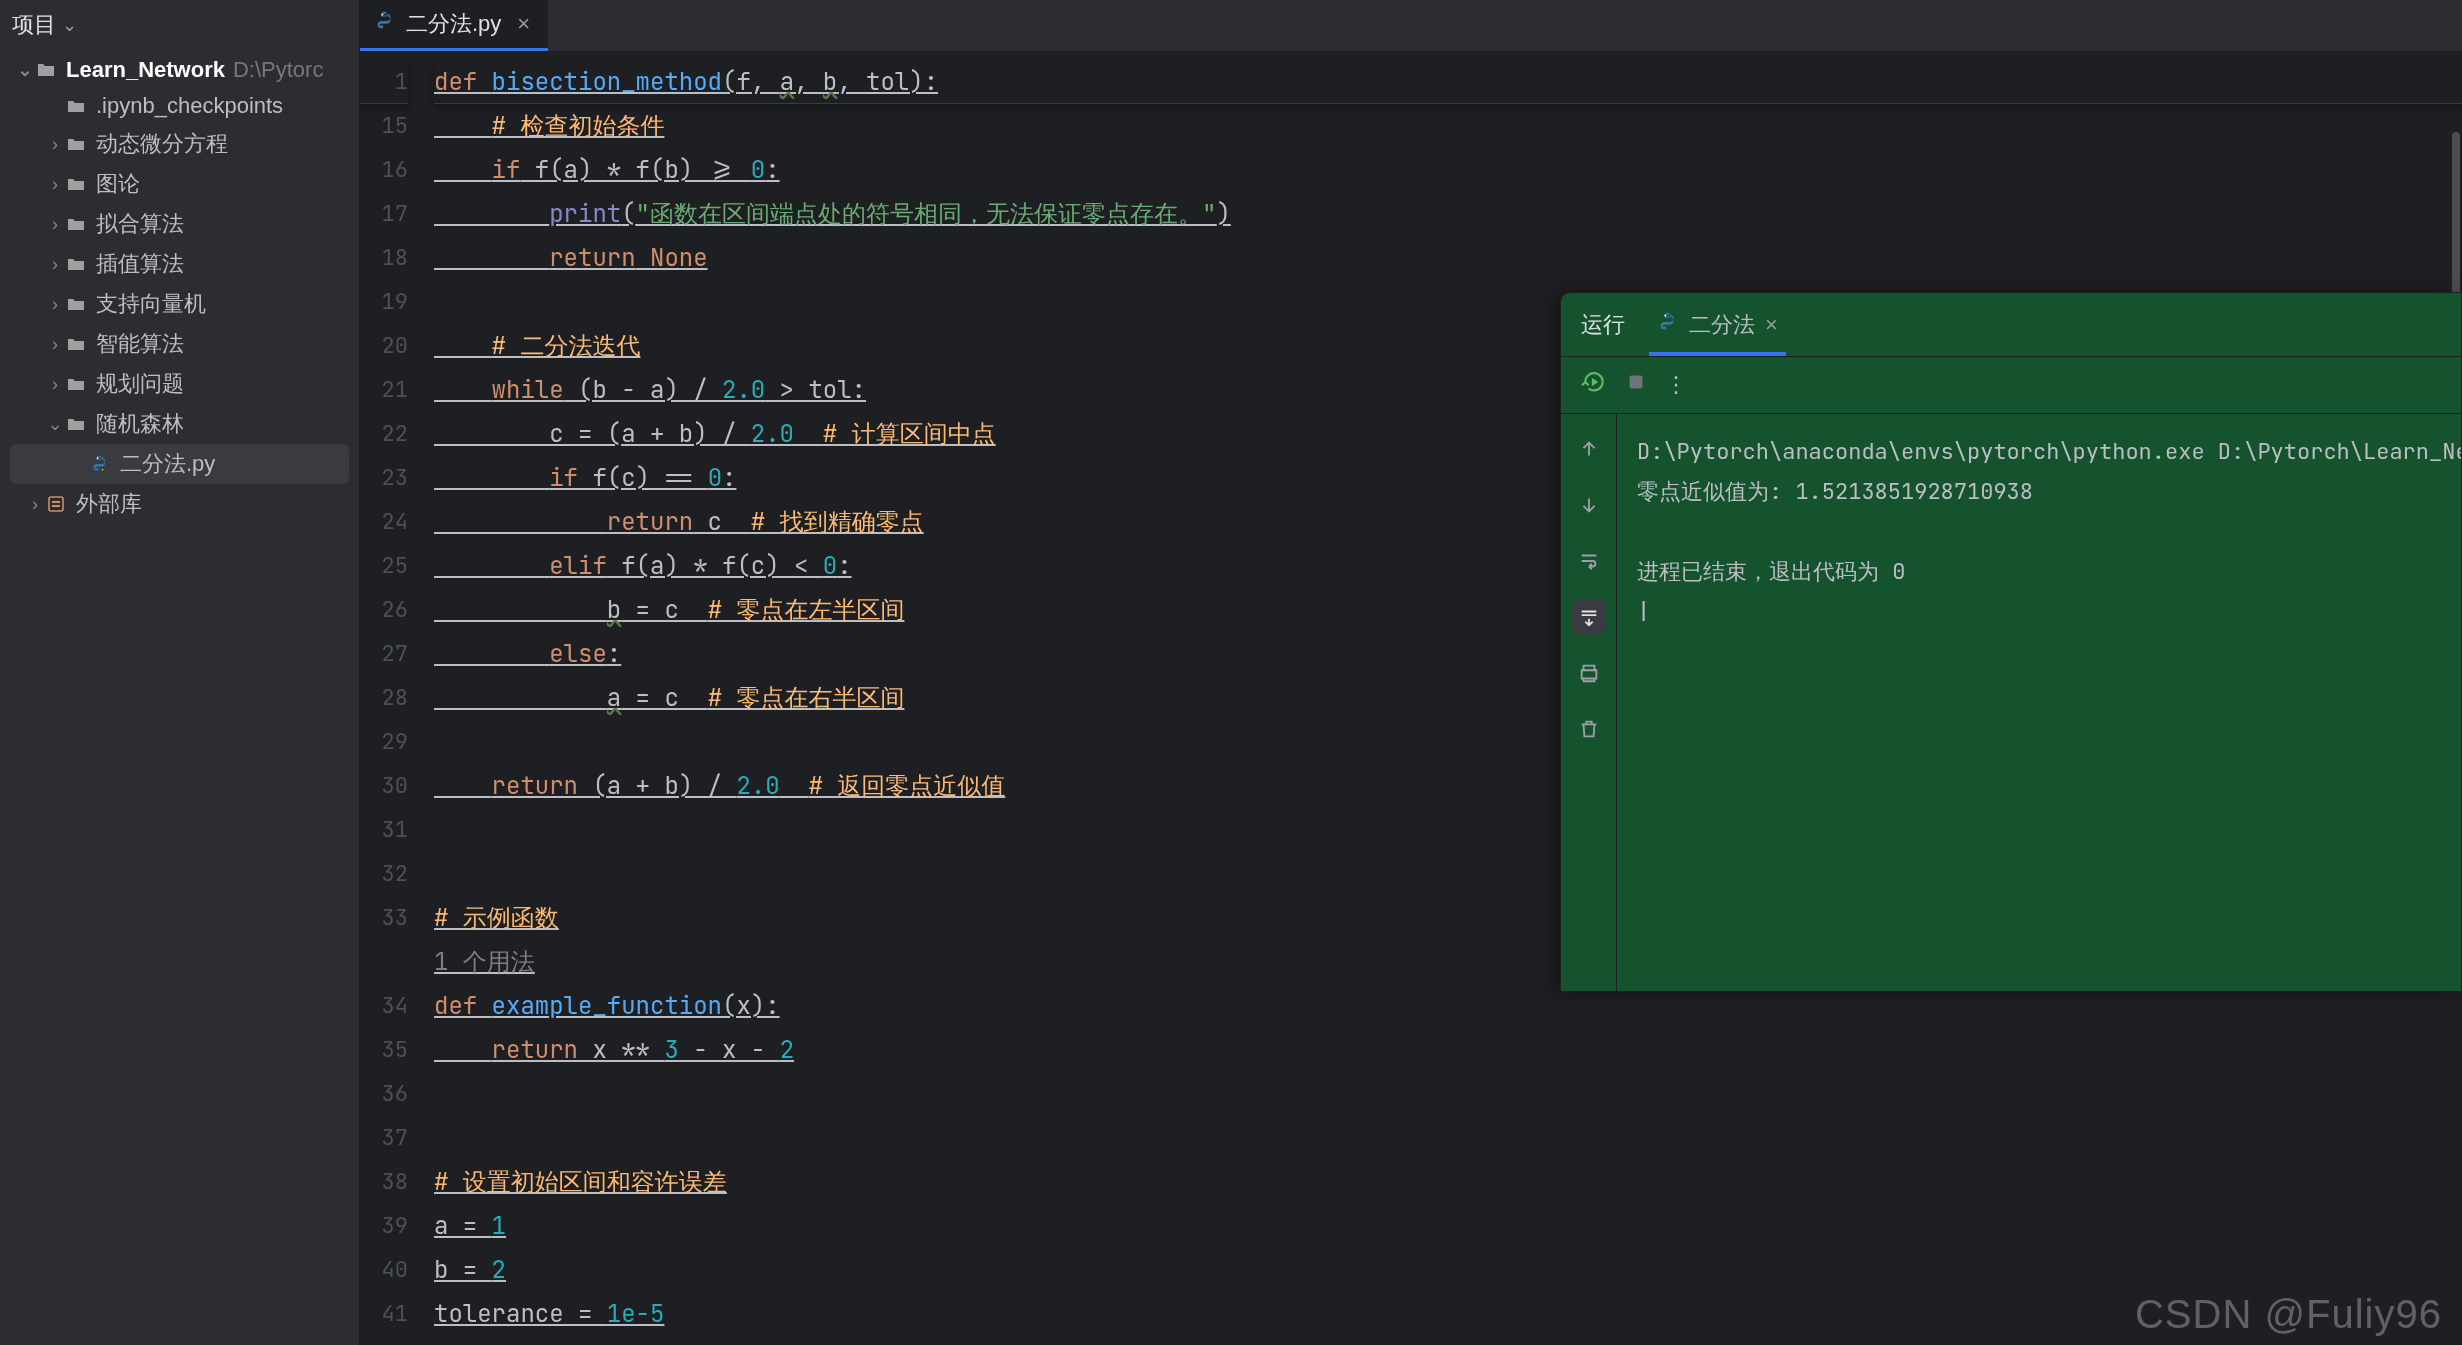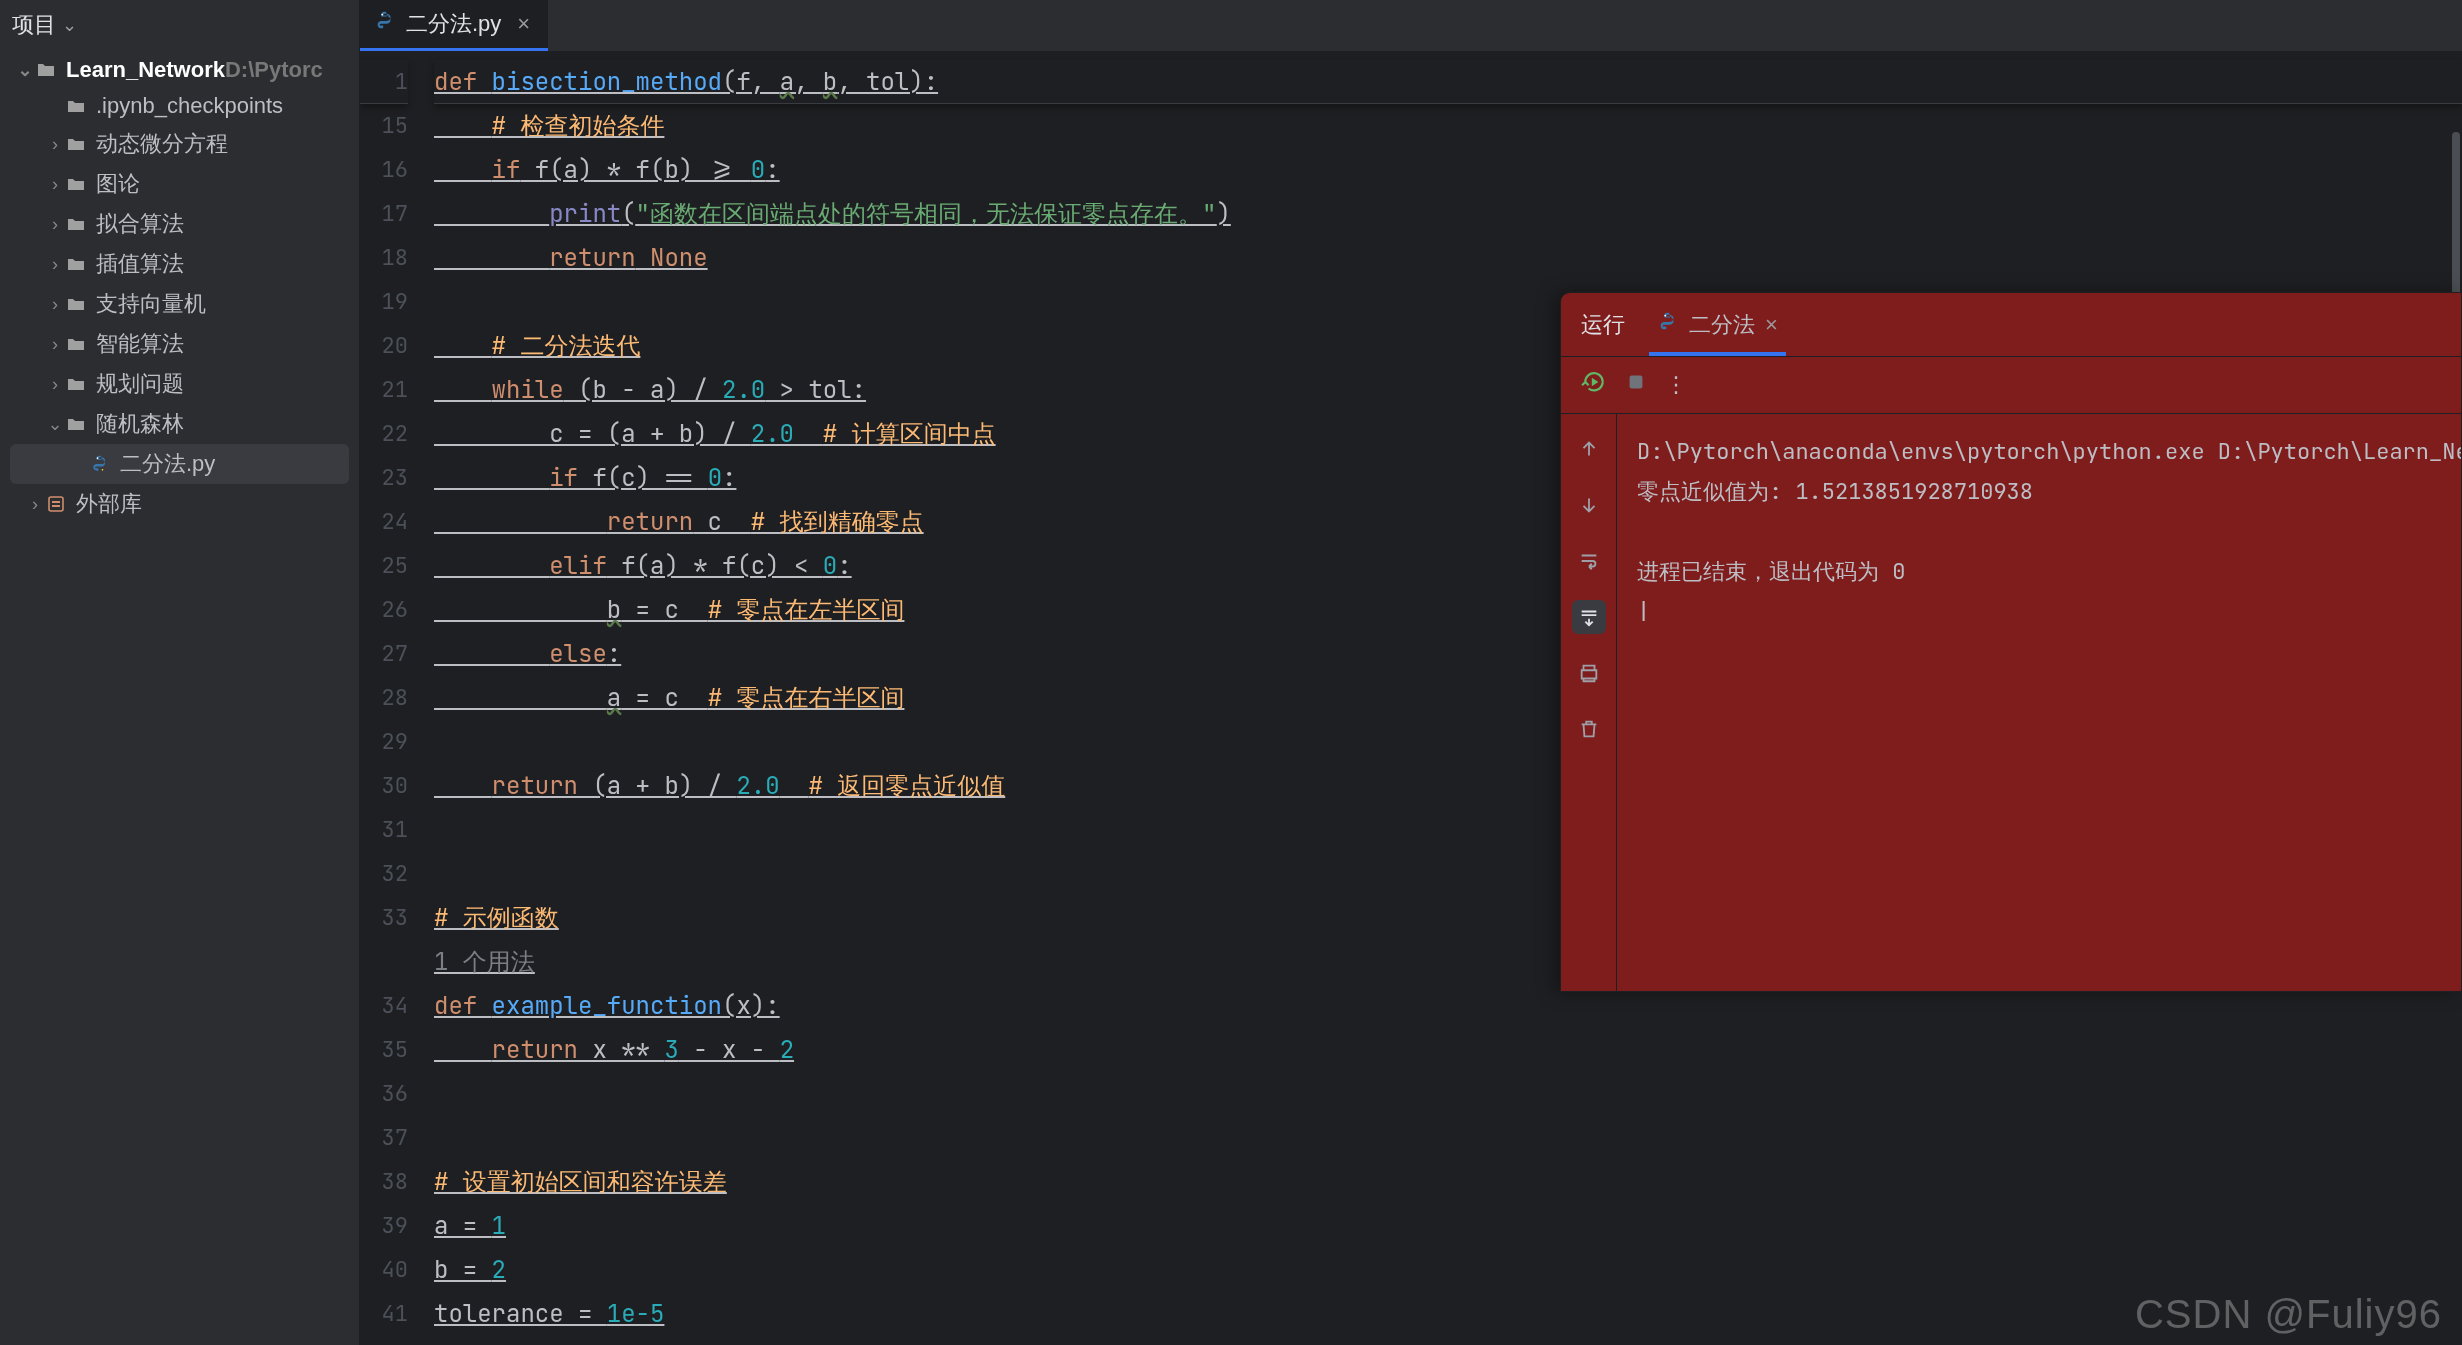--- a/index.html
+++ b/index.html
@@ -34,21 +34,21 @@
   .tree-row {
     display: flex;
     align-items: center;
     padding: 5px 0 5px 14px;
     font-size: 22px;
     color: #bcbec4;
     white-space: nowrap;
     cursor: pointer;
   }
   .tree-row.root { font-weight: 600; color: #ffffff; }
-  .tree-row.root .path { color: #787878; font-weight: 700; margin-left: 0; }
+  .tree-row.root .path { color: #787878; font-weight: 400; margin-left: 8px; }
   .tree-row .expand {
     width: 22px; color: #888; font-size: 18px; display: inline-block; text-align: center;
   }
   .tree-row .icon { margin-right: 10px; display: inline-flex; align-items: center; }
   .tree-row.depth0 { padding-left: 14px; }
   .tree-row.depth1 { padding-left: 44px; }
   .tree-row.depth2 { padding-left: 68px; }
   .tree-row.selected {
     background: #393b40;
     border-radius: 6px;
@@ -125,21 +125,21 @@
   .builtin { color: #8888c6; }
   .underline { text-decoration-line: underline; text-decoration-style: wavy; text-decoration-color: #5a7a4a; }
   .inlay { color: #7a7e85; font-size: 24px; }
 
   .run-panel {
     position: absolute;
     top: 292px;
     left: 1200px;
     right: 0;
     height: 700px;
-    background: #7f1d1d;
+    background: #14532d;
     border: 1px solid #1e1f22;
     border-top-left-radius: 10px;
     display: flex;
     flex-direction: column;
     box-shadow: -6px 0 18px rgba(0,0,0,.35);
   }
   .run-tabs {
     height: 64px;
     display: flex;
     align-items: center;

